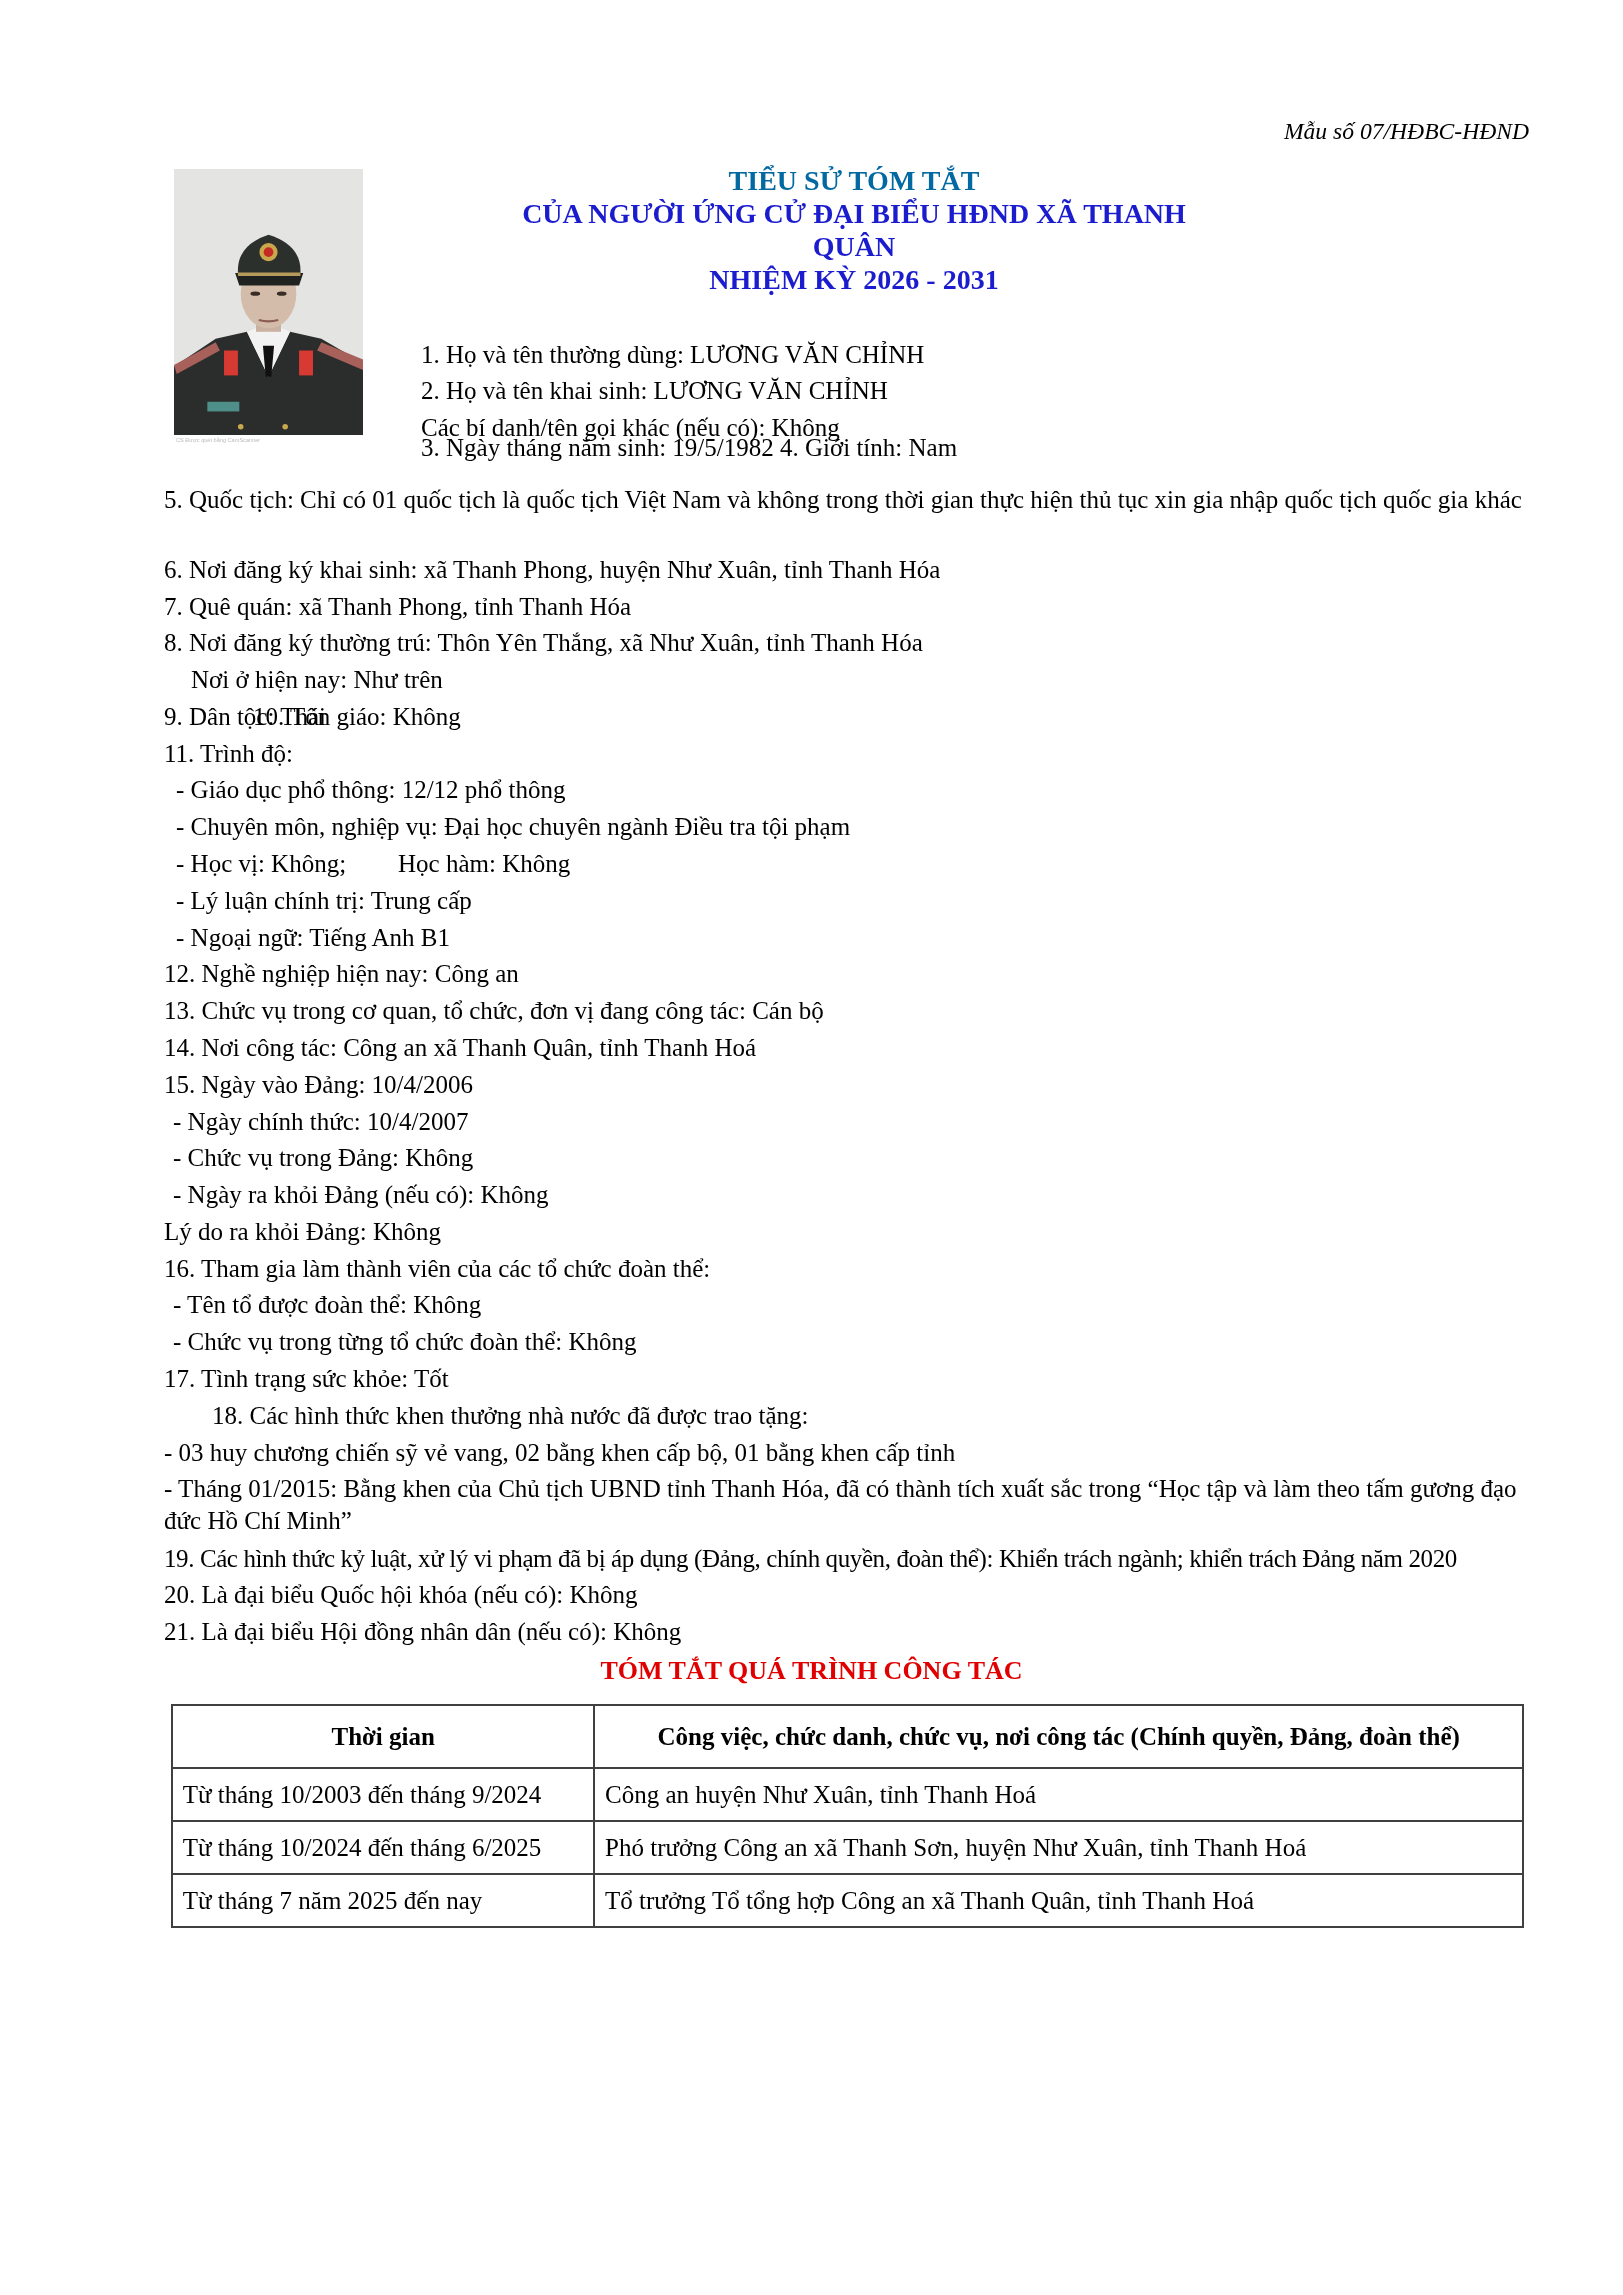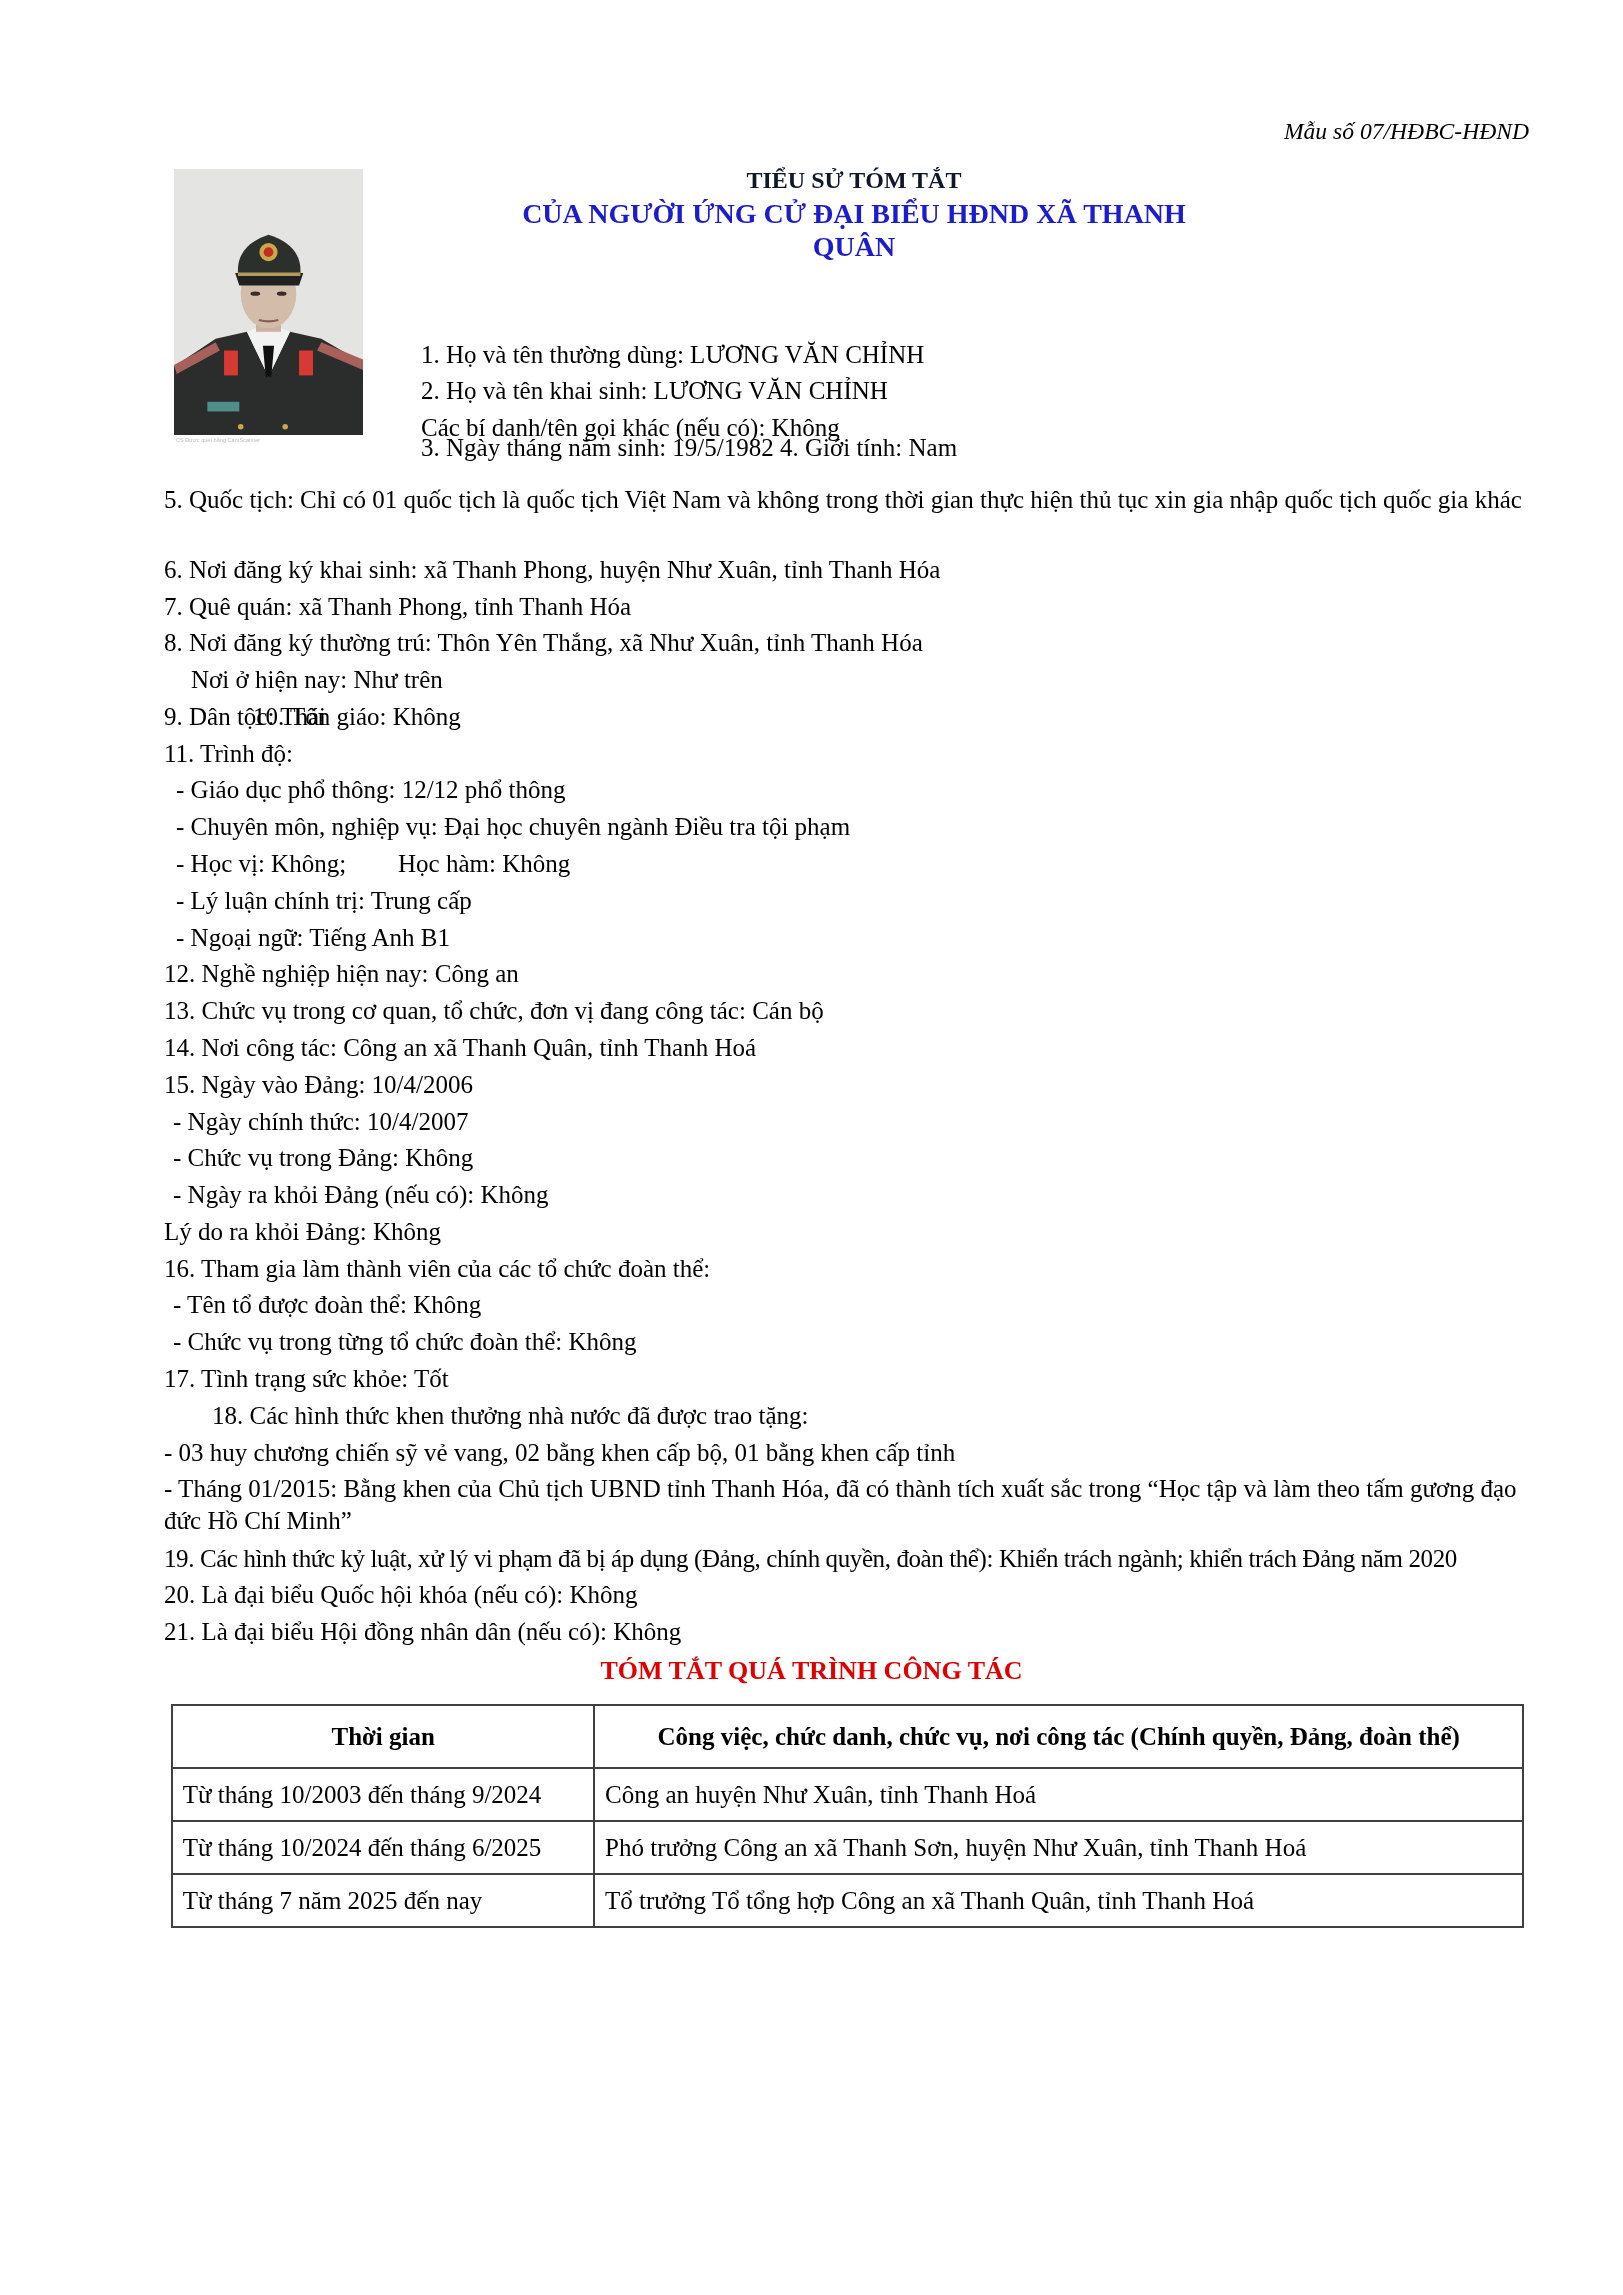--- a/index.html
+++ b/index.html
@@ -9,21 +9,21 @@
     color: #000;
   }
   .form-code {
     position: absolute; top: 118px; right: 94px;
     font-style: italic; font-size: 23.6px;
   }
   .title-block {
     position: absolute; top: 164px; left: 486px; width: 736px;
     text-align: center; font-weight: bold; line-height: 33px;
   }
-  .title-red { color: #0f172a; font-size: 24px; }
+  .title-red { color: #0369a1; font-size: 28px; }
   .title-blue { color: #1c1ccf; font-size: 28px; }
   .photo {
     position: absolute; left: 174px; top: 169px; width: 189px; height: 266px;
     background: #e3e3e1; overflow: hidden;
   }
   .photo svg { width: 100%; height: 100%; display: block; }
   .photo-caption {
     position: absolute; left: 176px; top: 437px; font-family: "Liberation Sans", sans-serif;
     font-size: 5.6px; color: #bbb;
   }
@@ -48,20 +48,21 @@
   table.work td.c1, table.work th.c1 { border-right-width: 1.4px; }
 </style>
 </head>
 <body>
 
 <div class="form-code">Mẫu số 07/HĐBC-HĐND</div>
 
 <div class="title-block">
   <div class="title-red">TIỂU SỬ TÓM TẮT</div>
   <div class="title-blue">CỦA NGƯỜI ỨNG CỬ ĐẠI BIỂU HĐND XÃ THANH QUÂN</div>
+  <div class="title-blue">NHIỆM KỲ 2026 - 2031</div>
 </div>
 
 <div class="photo">
   <svg viewBox="0 0 272 384" preserveAspectRatio="none">
     <rect width="272" height="384" fill="#e4e4e2"></rect>
 
     <path d="M0 285 L60 245 L105 235 L136 300 L167 235 L212 245 L272 280 L272 384 L0 384 Z" fill="#2a2d2b"></path>
 
     <path d="M105 235 L136 300 L167 235 L150 228 L122 228 Z" fill="#f2f2f2"></path>
     <path d="M128 255 L144 255 L140 300 L132 300 Z" fill="#111"></path>

